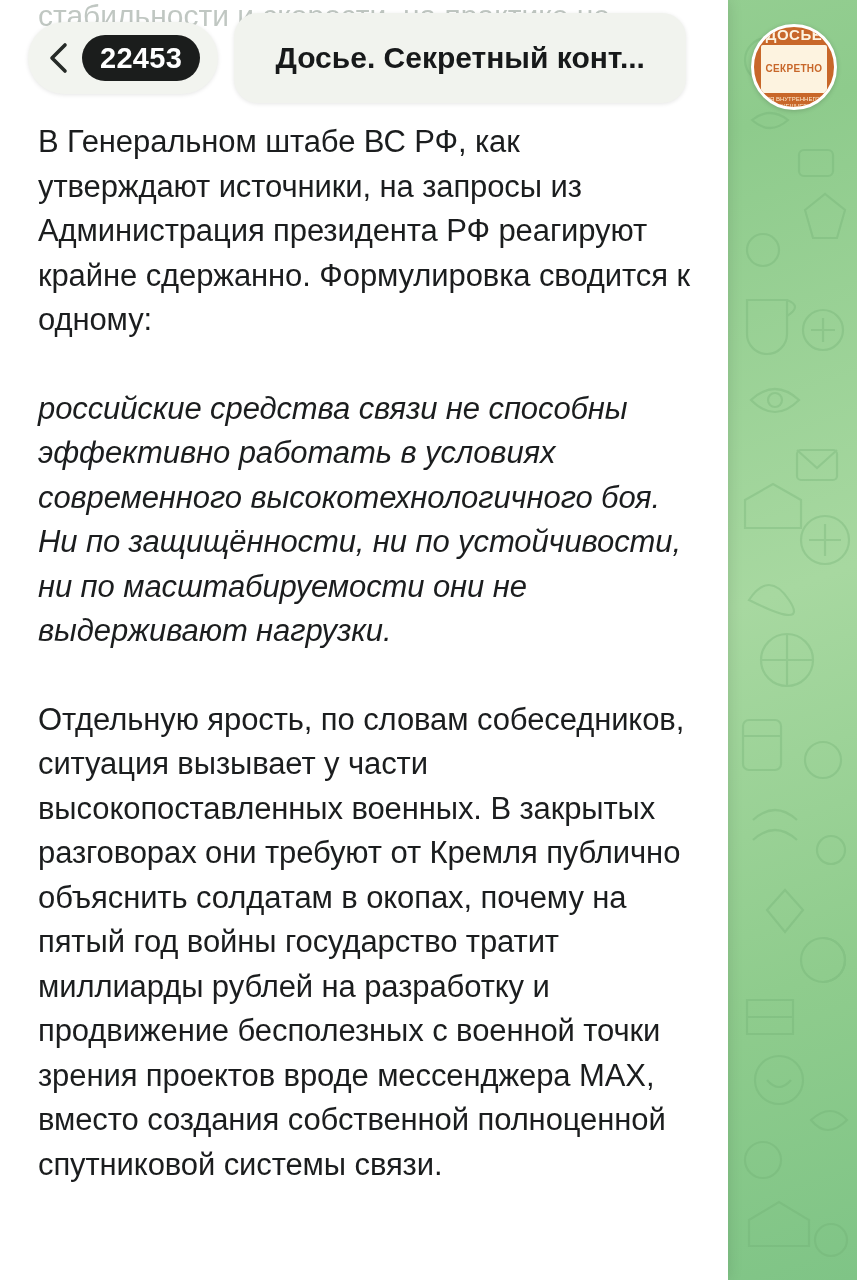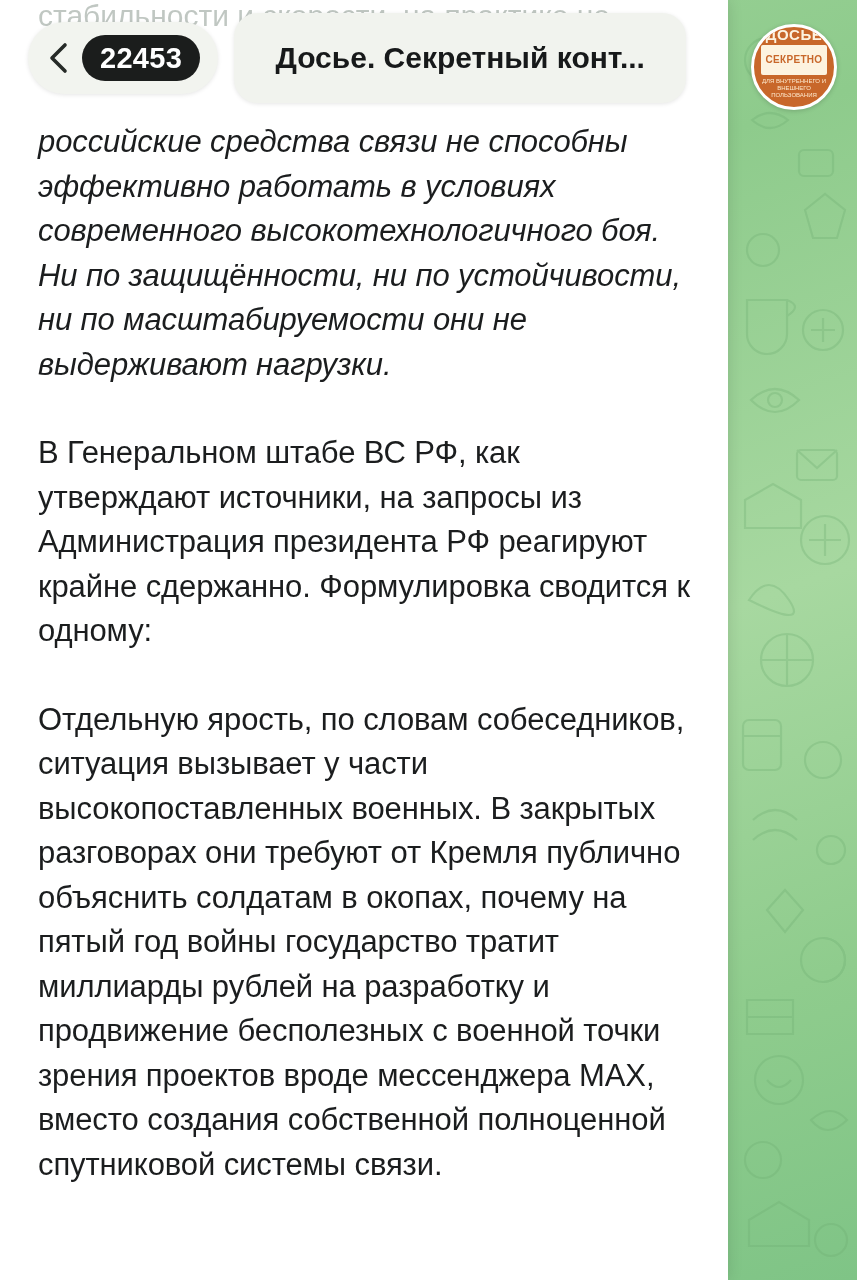--- a/index.html
+++ b/index.html
@@ -158,21 +158,21 @@
     color: #fdf3e0;
     letter-spacing: 0.5px;
     line-height: 16px;
   }
   .avatar .av-mid {
     margin-top: 2px;
     font-size: 10px;
     font-weight: 700;
     color: #c8672a;
     background: #fdf3e0;
-    padding: 9px 5px;
+    padding: 18px 5px;
     border-radius: 2px;
     letter-spacing: 0.3px;
     line-height: 12px;
   }
   .avatar .av-bot {
     margin-top: 3px;
     font-size: 6px;
     color: #fde8cc;
     text-align: center;
     line-height: 7px;
@@ -239,22 +239,22 @@
       <path d="M22 1220 l30 -18 l30 18 v26 h-60 z"></path>
       <circle cx="104" cy="1240" r="16"></circle>
     </g>
   </svg>
 
   <div class="message-card">
 
     <div class="prev-text">стабильности и скорости, на практике не</div>
 
     <div class="msg-body">
+      <div class="para">В Генеральном штабе ВС РФ, как утверждают источники, на запросы из Администрация президента РФ реагируют крайне сдержанно. Формулировка сводится к одному:</div>
       <div class="para italic">российские средства связи не способны эффективно работать в условиях современного высокотехнологичного боя. Ни по защищённости, ни по устойчивости, ни по масштабируемости они не выдерживают нагрузки.</div>
-      <div class="para">В Генеральном штабе ВС РФ, как утверждают источники, на запросы из Администрация президента РФ реагируют крайне сдержанно. Формулировка сводится к одному:</div>
       <div class="para">Отдельную ярость, по словам собеседников, ситуация вызывает у части высокопоставленных военных. В закрытых разговорах они требуют от Кремля публично объяснить солдатам в окопах, почему на пятый год войны государство тратит миллиарды рублей на разработку и продвижение бесполезных с военной точки зрения проектов вроде мессенджера MAX, вместо создания собственной полноценной спутниковой системы связи.</div>
     </div>
   </div>
 
   <div class="header-row">
 
     <div class="back-pill">
       <span class="back-chevron">
         <svg width="26" height="32" viewBox="0 0 26 32" xmlns="http://www.w3.org/2000/svg">
           <path d="M19 3 L6 16 L19 29" fill="none" stroke="#262a27" stroke-width="3.6" stroke-linecap="round" stroke-linejoin="round"></path>

